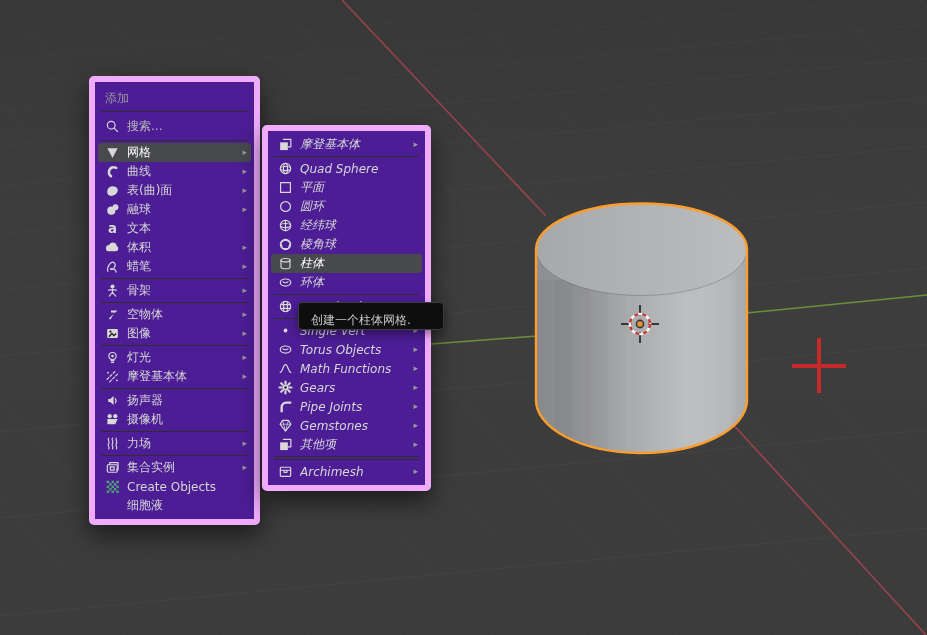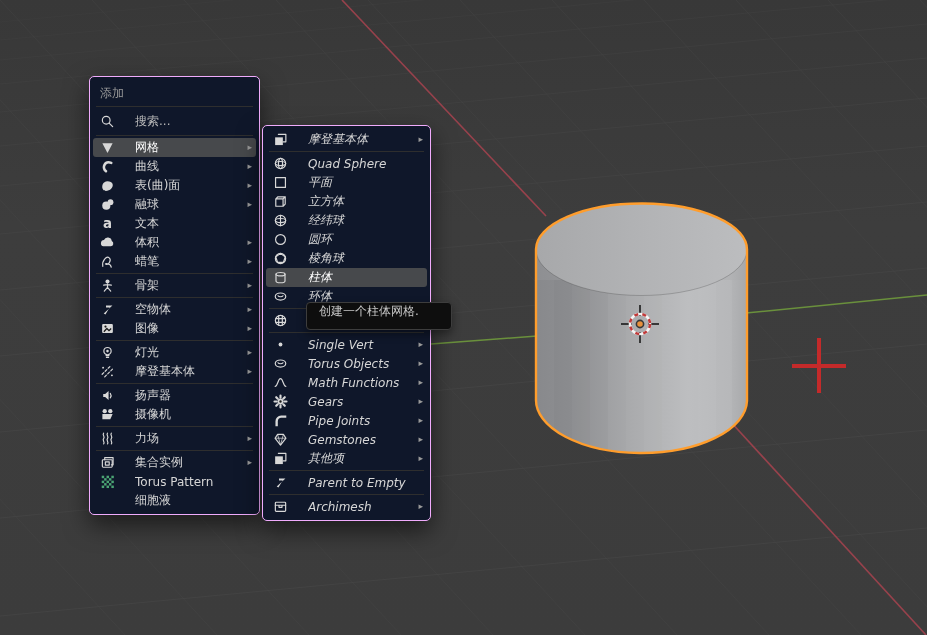--- a/index.html
+++ b/index.html
@@ -2,38 +2,38 @@
 <html><head>
 <meta charset="utf-8">
 <style>
   html,body{margin:0;padding:0;background:#2b2b2b;}
   #screen{position:relative;width:927px;height:635px;overflow:hidden;
     font-family:"DejaVu Sans","Liberation Sans",sans-serif;font-size:12px;
     background:#3c3c3c;user-select:none;}
   
   #viewport{position:absolute;left:0;top:0;width:927px;height:635px;}
   
-  .menu{position:absolute;background:#0f172a;border:1px solid #f0abfc;border-radius:5px;
+  .menu{position:absolute;background:#4c1d95;border:6px solid #f0abfc;border-radius:5px;
     box-shadow:0 10px 24px rgba(0,0,0,.55);padding:4px 0;box-sizing:border-box;z-index:10;}
   #add-menu{left:89px;top:76px;width:171px;}
   #mesh-menu{left:262px;top:125px;width:169px;z-index:11;font-style:italic;}
   .menu-header{height:20px;line-height:20px;padding:2px 10px 1px 10px;color:#9a9a9a;}
   .menu-sep{height:1px;background:#2e2e2e;margin:2px 6px;}
   .menu-item{display:flex;align-items:center;height:19px;margin:0 3px;padding:0 4px 0 6px;
     border-radius:3px;color:#d6d6d6;cursor:default;white-space:nowrap;}
   .menu-item.hl{background:#47494c;color:#ffffff;align-items:center;}
   .menu-item .mi-icon{width:16px;height:15px;flex:0 0 16px;margin-right:7px;display:flex;
     align-items:center;justify-content:center;}
-  .menu-item .mi-label{flex:1;overflow:hidden;margin-left:13px;}
+  .menu-item .mi-label{flex:1;overflow:hidden;}
   .menu-item .mi-arrow{flex:0 0 10px;color:#9a9a9a;font-size:9px;text-align:right;line-height:1;}
   .menu-item.search{color:#b9b9b9;height:24px;}
   
-  #tooltip{position:absolute;left:306px;top:302px;height:28px;width:146px;z-index:20;
+  #tooltip{position:absolute;left:298px;top:302px;height:28px;width:146px;z-index:20;
     background:#0e0e0e;border:1px solid #3d3d3d;border-radius:4px;box-sizing:border-box;
-    color:#c6c6c6;display:flex;align-items:flex-start;padding-left:12px;
+    color:#c6c6c6;display:flex;align-items:flex-end;padding-left:12px;
     box-shadow:0 4px 10px rgba(0,0,0,.4);}
 </style>
 </head>
 <body>
 
 <div id="screen">
 
   <svg id="viewport" width="927" height="635" viewBox="0 0 927 635" xmlns="http://www.w3.org/2000/svg">
     <defs>
       <linearGradient id="bgGrad" x1="0" y1="0" x2="0" y2="1">
@@ -329,21 +329,21 @@
                 <rect x="6.1" y="6.2" width="2.3" height="2.3"></rect>
                 <rect x="10.6" y="6.2" width="2.3" height="2.3"></rect>
                 <rect x="3.85" y="8.5" width="2.3" height="2.3"></rect>
                 <rect x="8.35" y="8.5" width="2.3" height="2.3"></rect>
                 <rect x="1.6" y="10.8" width="2.3" height="2.3"></rect>
                 <rect x="6.1" y="10.8" width="2.3" height="2.3"></rect>
                 <rect x="10.6" y="10.8" width="2.3" height="2.3"></rect>
               </g>
             </svg>
           </span>
-          <span class="mi-label">Torus Pattern</span>
+          <span class="mi-label">Create Objects</span>
           <span class="mi-arrow"></span>
         </div>
         <div class="menu-item">
           <span class="mi-icon"></span>
           <span class="mi-label">细胞液</span>
           <span class="mi-arrow"></span>
         </div>
       </div>
   </div>
 
@@ -376,49 +376,40 @@
             <svg width="15" height="15" viewBox="0 0 14 14" xmlns="http://www.w3.org/2000/svg">
               <rect x="2.4" y="2.4" width="9.2" height="9.2" stroke="#d8d8d8" fill="none" stroke-width="1.1" stroke-linecap="round" stroke-linejoin="round"></rect>
             </svg>
           </span>
           <span class="mi-label">平面</span>
           <span class="mi-arrow"></span>
         </div>
         <div class="menu-item">
           <span class="mi-icon">
             <svg width="15" height="15" viewBox="0 0 14 14" xmlns="http://www.w3.org/2000/svg">
-              <path d="M2.6 4.6l2-2h6.8v6.8l-2 2H2.6zM2.6 4.6h6.8v6.8M9.4 4.6l2-2" stroke="#d8d8d8" fill="none" stroke-width="1.1" stroke-linecap="round" stroke-linejoin="round"></path>
-            </svg>
-          </span>
-          <span class="mi-label">立方体</span>
+              <circle cx="7" cy="7" r="4.6" stroke="#d8d8d8" fill="none" stroke-width="1.1" stroke-linecap="round" stroke-linejoin="round"></circle>
+            </svg>
+          </span>
+          <span class="mi-label">圆环</span>
           <span class="mi-arrow"></span>
         </div>
         <div class="menu-item">
           <span class="mi-icon">
             <svg width="15" height="15" viewBox="0 0 14 14" xmlns="http://www.w3.org/2000/svg">
               <circle cx="7" cy="7" r="4.8" stroke="#d8d8d8" fill="none" stroke-width="1.1" stroke-linecap="round" stroke-linejoin="round"></circle>
               <ellipse cx="7" cy="7" rx="4.8" ry="1.9" stroke="#d8d8d8" fill="none" stroke-width="1.1" stroke-linecap="round" stroke-linejoin="round"></ellipse>
               <path d="M7 2.2v9.6" stroke="#d8d8d8" fill="none" stroke-width="1.1" stroke-linecap="round" stroke-linejoin="round"></path>
             </svg>
           </span>
           <span class="mi-label">经纬球</span>
           <span class="mi-arrow"></span>
         </div>
         <div class="menu-item">
           <span class="mi-icon">
             <svg width="15" height="15" viewBox="0 0 14 14" xmlns="http://www.w3.org/2000/svg">
-              <circle cx="7" cy="7" r="4.6" stroke="#d8d8d8" fill="none" stroke-width="1.1" stroke-linecap="round" stroke-linejoin="round"></circle>
-            </svg>
-          </span>
-          <span class="mi-label">圆环</span>
-          <span class="mi-arrow"></span>
-        </div>
-        <div class="menu-item">
-          <span class="mi-icon">
-            <svg width="15" height="15" viewBox="0 0 14 14" xmlns="http://www.w3.org/2000/svg">
               <circle cx="7" cy="7" r="4.8" stroke="#d8d8d8" fill="none" stroke-width="1.1" stroke-linecap="round" stroke-linejoin="round"></circle>
               <path d="M7 2.2l4.4 3.3-1.7 5.2H4.3L2.6 5.5z" stroke="#d8d8d8" fill="none" stroke-width="1.1" stroke-linecap="round" stroke-linejoin="round"></path>
             </svg>
           </span>
           <span class="mi-label">棱角球</span>
           <span class="mi-arrow"></span>
         </div>
         <div class="menu-item hl">
           <span class="mi-icon">
             <svg width="15" height="15" viewBox="0 0 14 14" xmlns="http://www.w3.org/2000/svg">
@@ -513,29 +504,20 @@
           <span class="mi-icon">
             <svg width="15" height="15" viewBox="0 0 14 14" xmlns="http://www.w3.org/2000/svg">
               <path d="M5 2.2h7v7H9.4" stroke="#d8d8d8" fill="none" stroke-width="1.1" stroke-linecap="round" stroke-linejoin="round"></path>
               <rect x="2" y="5" width="7.2" height="7.2" fill="#d8d8d8"></rect>
             </svg>
           </span>
           <span class="mi-label">其他项</span>
           <span class="mi-arrow">▸</span>
         </div>
         <div class="menu-sep"></div>
-        <div class="menu-item">
-          <span class="mi-icon">
-            <svg width="15" height="15" viewBox="0 0 14 14" xmlns="http://www.w3.org/2000/svg">
-              <path d="M11.6 3.2h-6v1.9h3.4l-3.9 6.6-1.6-.9z" fill="#d8d8d8"></path>
-            </svg>
-          </span>
-          <span class="mi-label">Parent to Empty</span>
-          <span class="mi-arrow"></span>
-        </div>
         <div class="menu-sep"></div>
         <div class="menu-item">
           <span class="mi-icon">
             <svg width="15" height="15" viewBox="0 0 14 14" xmlns="http://www.w3.org/2000/svg">
               <rect x="2.2" y="3" width="9.6" height="8.6" rx=".8" stroke="#d8d8d8" fill="none" stroke-width="1.1" stroke-linecap="round" stroke-linejoin="round"></rect>
               <path d="M2.2 5.8h9.6M5.6 5.8v2h2.8v-2" stroke="#d8d8d8" fill="none" stroke-width="1.1" stroke-linecap="round" stroke-linejoin="round"></path>
             </svg>
           </span>
           <span class="mi-label">Archimesh</span>
           <span class="mi-arrow">▸</span>

